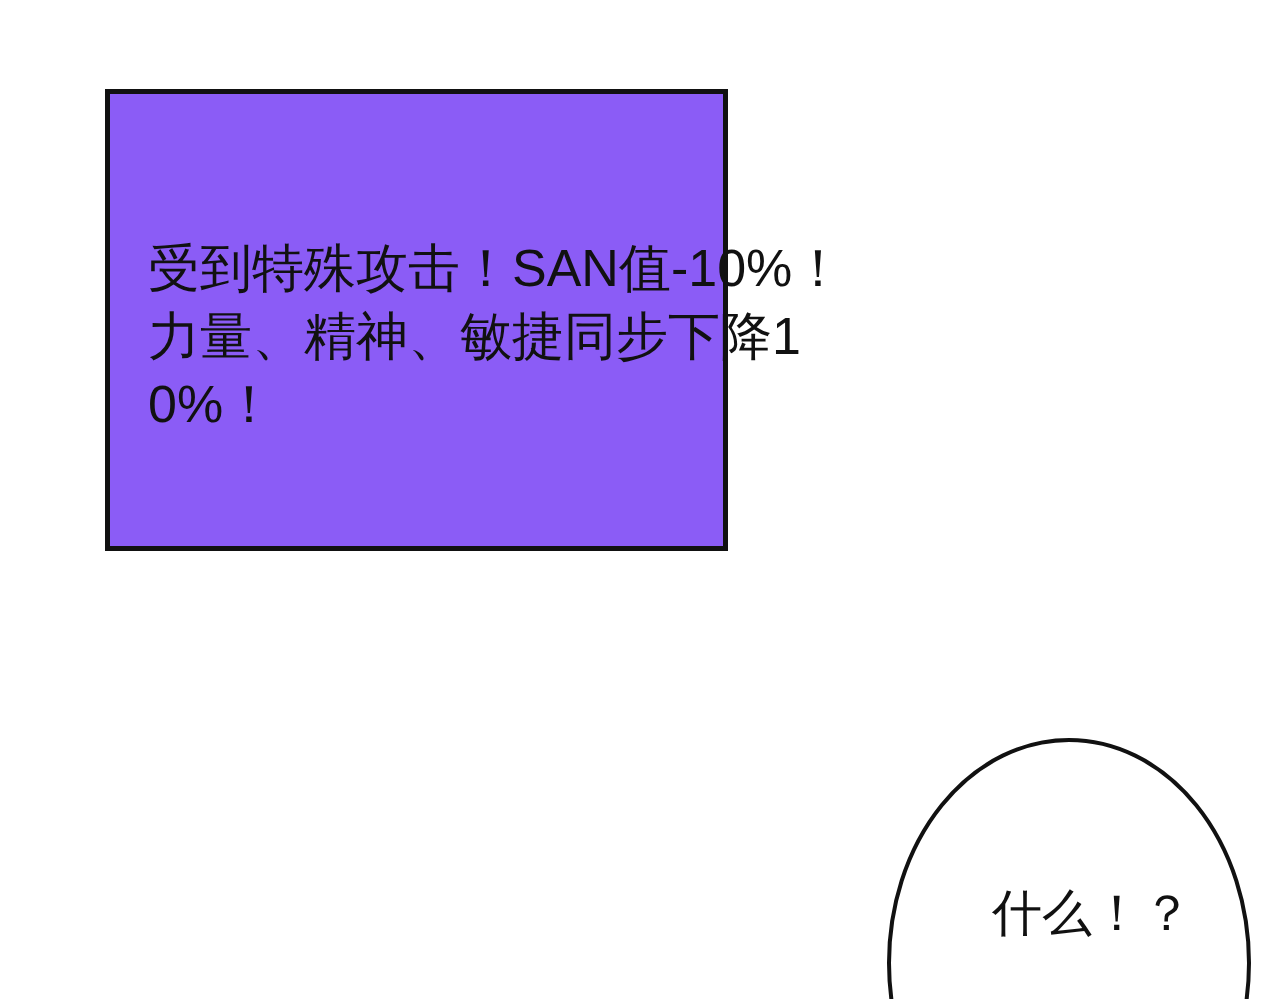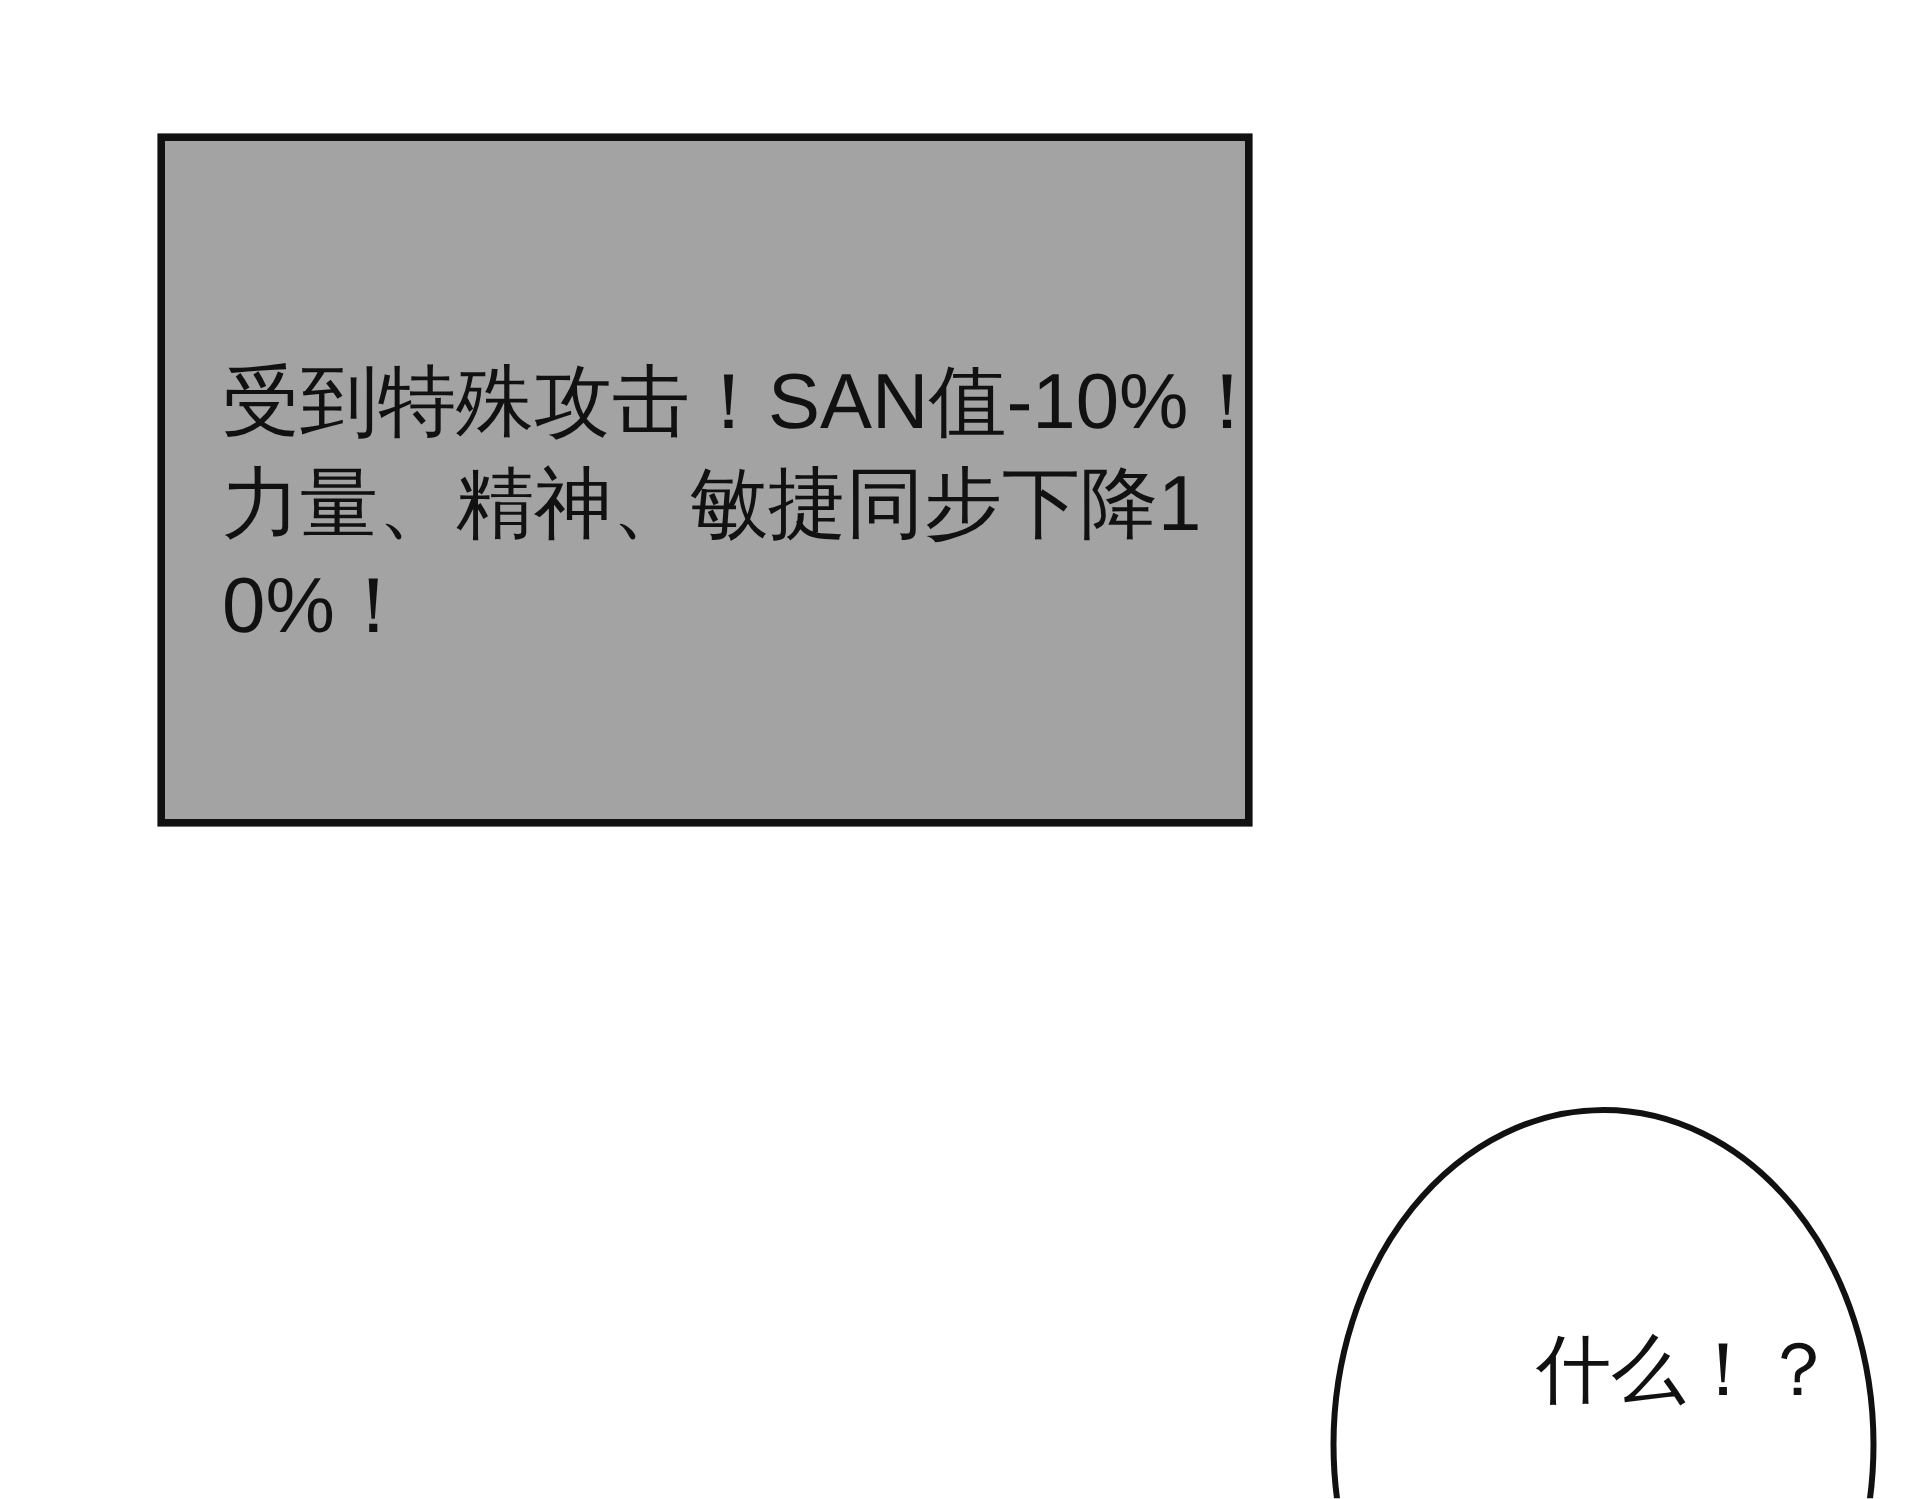--- a/index.html
+++ b/index.html
@@ -16,25 +16,25 @@
     height: 999px;
     background: #ffffff;
     overflow: hidden;
   }
 
   
   #caption-box {
     position: absolute;
     left: 105px;
     top: 89px;
-    width: 730px;
+    width: 623px;
     height: 462px;
     box-sizing: border-box;
     border: 5px solid #111111;
-    background: #a3a3a3;
+    background: #8b5cf6;
   }
   #caption-text {
     position: absolute;
     left: 38px;
     top: 140px;
     width: 700px;
     color: #111111;
     font-size: 52px;
     line-height: 68px;
     font-weight: 400;
@@ -52,21 +52,21 @@
     height: 452px;
   }
   #balloon svg {
     display: block;
     width: 366px;
     height: 452px;
     overflow: visible;
   }
   #balloon-text {
     position: absolute;
-    left: 1024px;
+    left: 992px;
     top: 884px;
     width: 230px;
     color: #111111;
     font-size: 50px;
     line-height: 58px;
     font-weight: 400;
     white-space: nowrap;
   }
 </style>
 </head>

